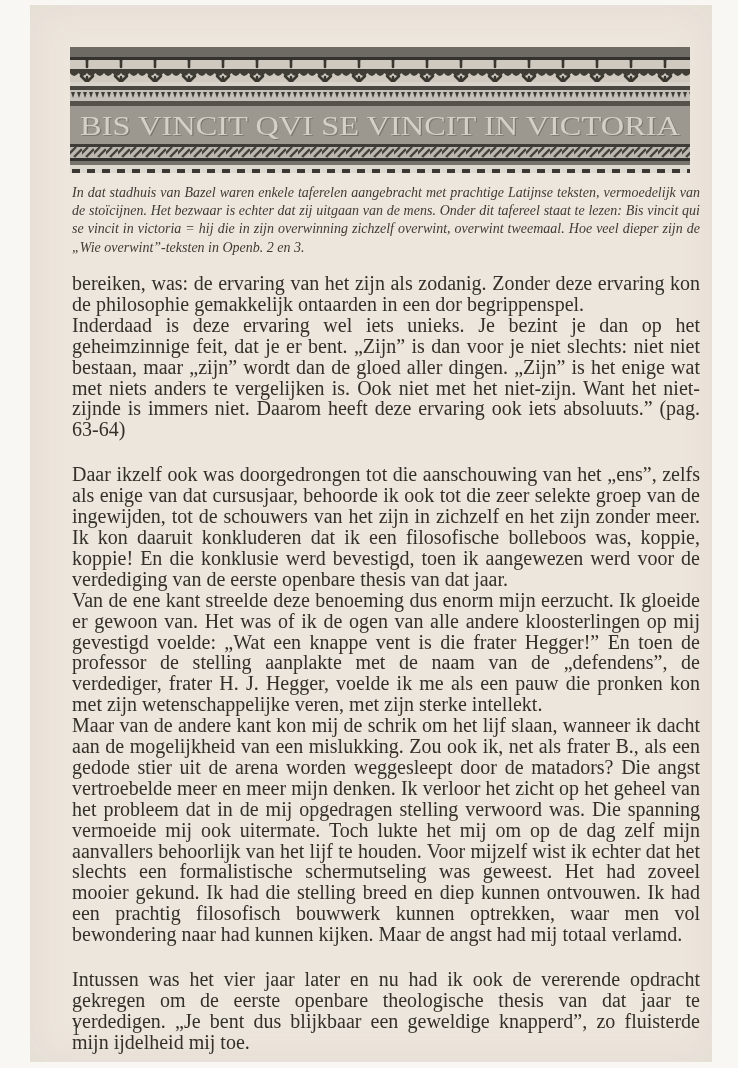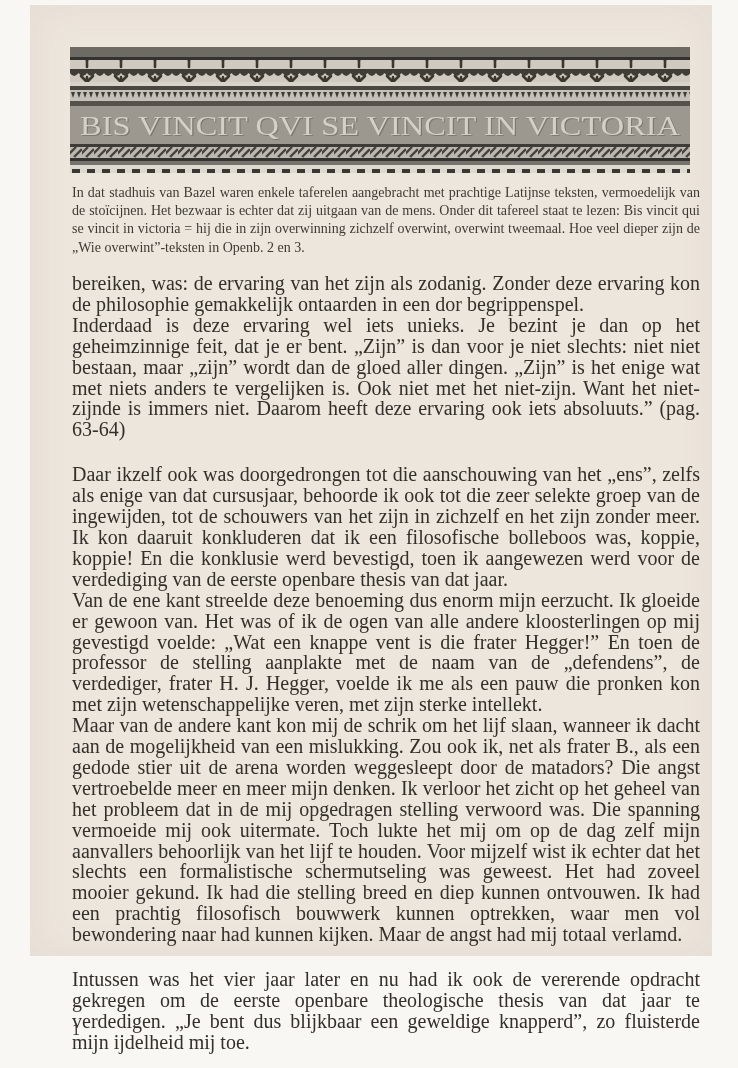--- a/index.html
+++ b/index.html
@@ -11,34 +11,35 @@
   *{margin:0;padding:0;box-sizing:border-box;}
   html,body{width:738px;height:1068px;overflow:hidden;}
   body{
     background:var(--scan);
     font-family:"Liberation Serif","DejaVu Serif",serif;
     position:relative;
   }
   .paper{
     position:absolute;
     left:30px; top:5px;
-    width:682px; height:951px;
+    width:682px; height:1057px;
     background:var(--paper);
     box-shadow:inset 0 0 40px rgba(120,105,90,0.08);
   }
   .photo{
     position:absolute;
     left:40px; top:42px;
     width:620px; height:126px;
   }
   .photo svg{display:block;}
   .caption{
     position:absolute;
     left:42px; top:179px;
     width:628px;
+    font-style:italic;
     font-size:14px;
     line-height:18.2px;
     color:var(--caption-ink);
     text-align:justify;
   }
   .bodytext{
     position:absolute;
     left:42px; top:268px;
     width:628px;
     font-size:20px;

